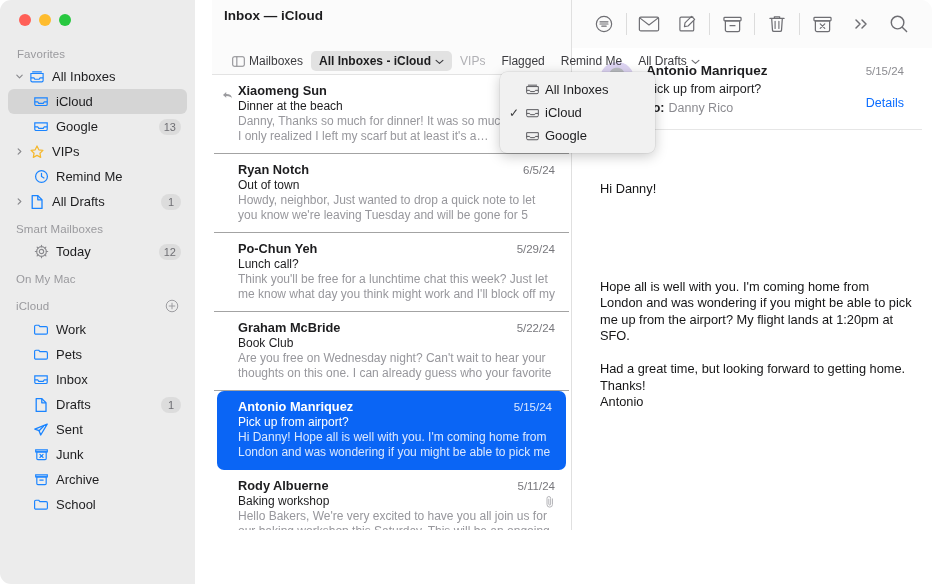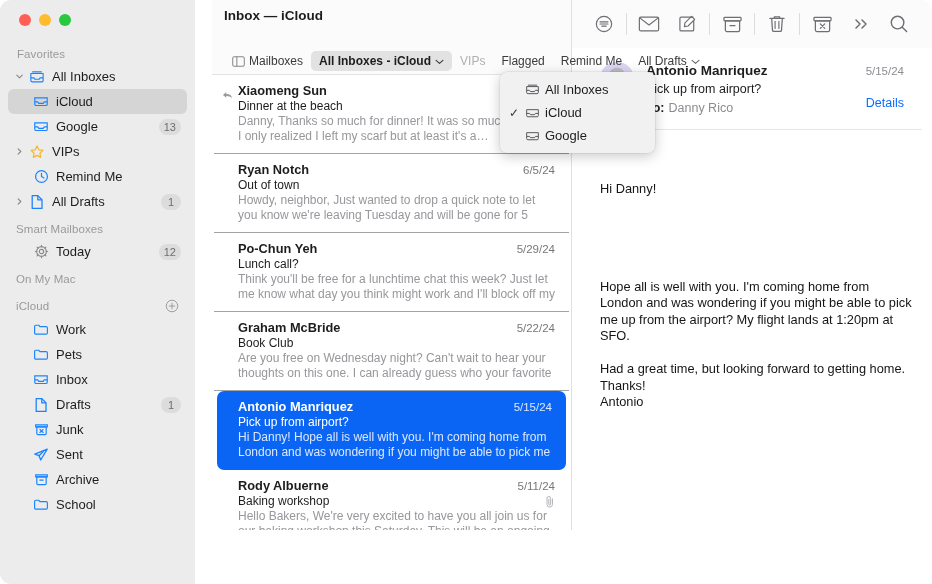--- a/index.html
+++ b/index.html
@@ -471,37 +471,37 @@
           <path d="M2.2 1.6h5.6l4.2 4.2v8.6H2.2z" fill="none" stroke="#1a84ff" stroke-width="1.3" stroke-linejoin="round"></path>
           <path d="M7.8 1.6v4.2H12" fill="none" stroke="#1a84ff" stroke-width="1.3" stroke-linejoin="round"></path>
         </svg>
       </span>
       <span class="lbl">Drafts</span>
       <span class="badge">1</span>
     </div>
 
     <div class="sb-row indent-1">
       <span class="ico">
+        <svg width="16" height="16" viewBox="0 0 16 16">
+          <path d="M14.2 2.1L1.8 7.1l4.3 1.6 1.6 4.3z" fill="none" stroke="#1a84ff" stroke-width="1.3" stroke-linejoin="round"></path>
+          <path d="M6.1 8.7l4.4-4.4" stroke="#1a84ff" stroke-width="1.3" stroke-linecap="round"></path>
+        </svg>
+      </span>
+      <span class="lbl">Sent</span>
+    </div>
+
+    <div class="sb-row indent-1">
+      <span class="ico">
         <svg width="15" height="15" viewBox="0 0 16 16">
           <path d="M1.8 3h12.4v2.2H1.8z" fill="none" stroke="#1a84ff" stroke-width="1.25"></path>
           <path d="M3 5.2h10v7a1.2 1.2 0 0 1-1.2 1.2H4.2A1.2 1.2 0 0 1 3 12.2z" fill="none" stroke="#1a84ff" stroke-width="1.25"></path>
           <path d="M6.3 7.8l3.4 3.4M9.7 7.8l-3.4 3.4" stroke="#1a84ff" stroke-width="1.2" stroke-linecap="round"></path>
         </svg>
       </span>
       <span class="lbl">Junk</span>
-    </div>
-
-    <div class="sb-row indent-1">
-      <span class="ico">
-        <svg width="16" height="16" viewBox="0 0 16 16">
-          <path d="M14.2 2.1L1.8 7.1l4.3 1.6 1.6 4.3z" fill="none" stroke="#1a84ff" stroke-width="1.3" stroke-linejoin="round"></path>
-          <path d="M6.1 8.7l4.4-4.4" stroke="#1a84ff" stroke-width="1.3" stroke-linecap="round"></path>
-        </svg>
-      </span>
-      <span class="lbl">Sent</span>
     </div>
 
 
     <div class="sb-row indent-1">
       <span class="ico">
         <svg width="15" height="15" viewBox="0 0 16 16">
           <path d="M1.8 3h12.4v2.2H1.8z" fill="none" stroke="#1a84ff" stroke-width="1.25"></path>
           <path d="M3 5.2h10v7a1.2 1.2 0 0 1-1.2 1.2H4.2A1.2 1.2 0 0 1 3 12.2z" fill="none" stroke="#1a84ff" stroke-width="1.25"></path>
           <path d="M6.2 8.6h3.6" stroke="#1a84ff" stroke-width="1.25" stroke-linecap="round"></path>
         </svg>

